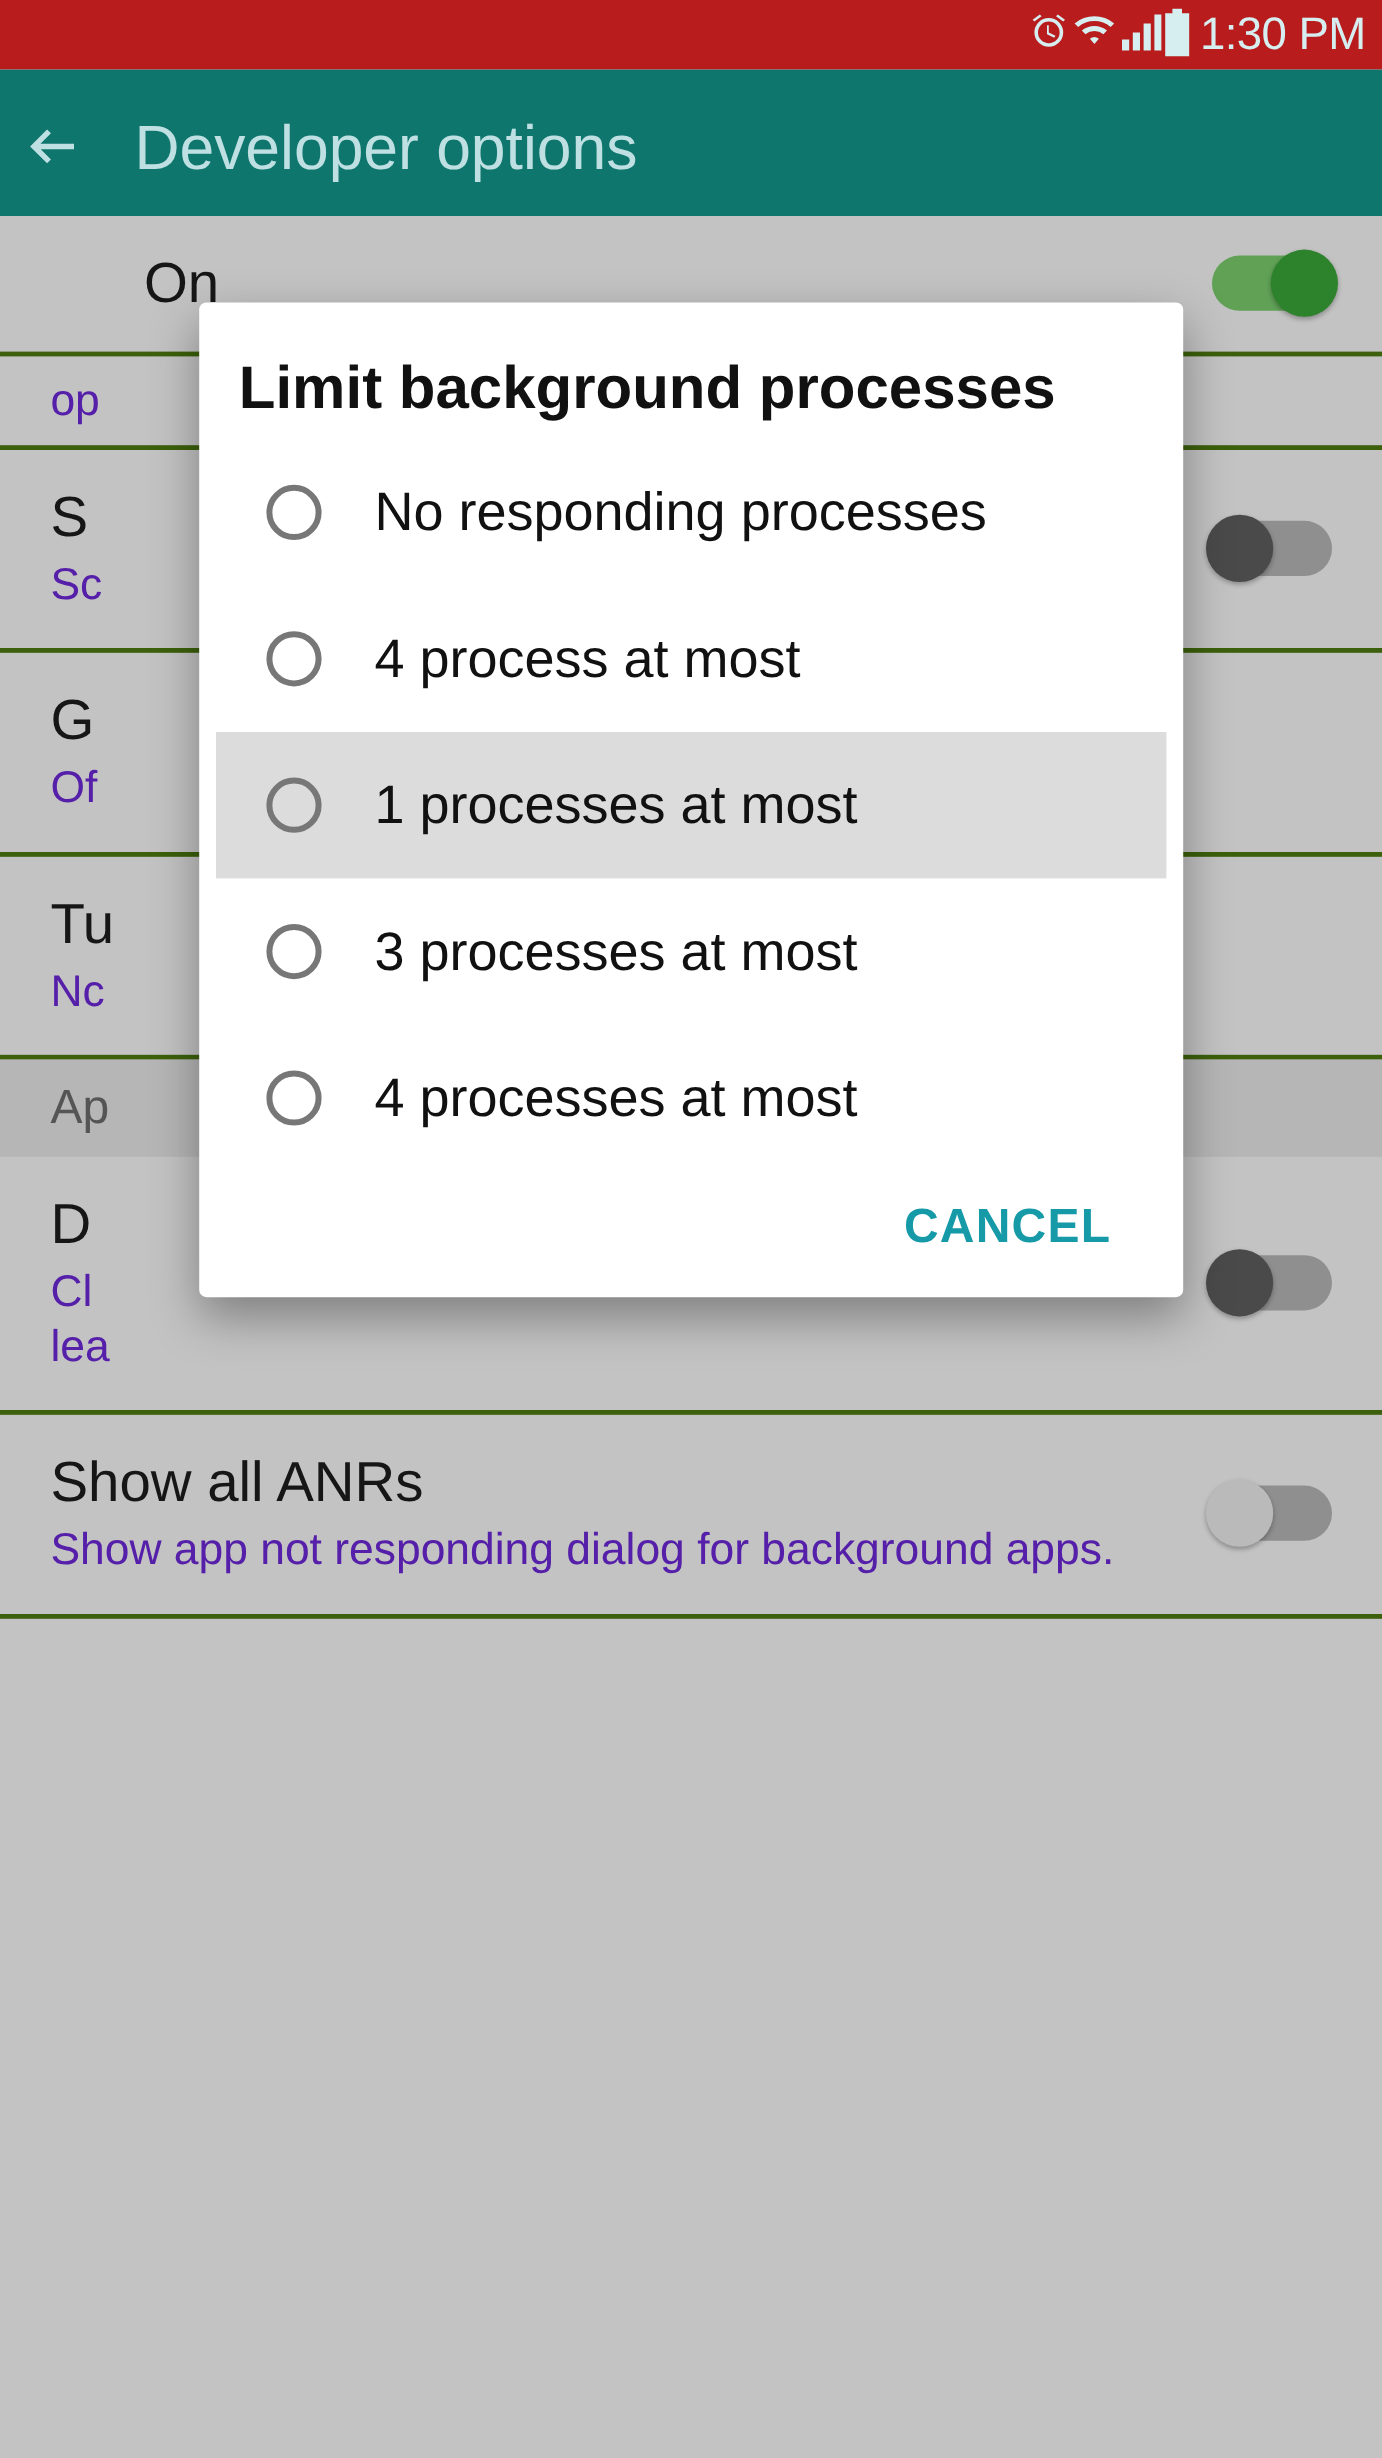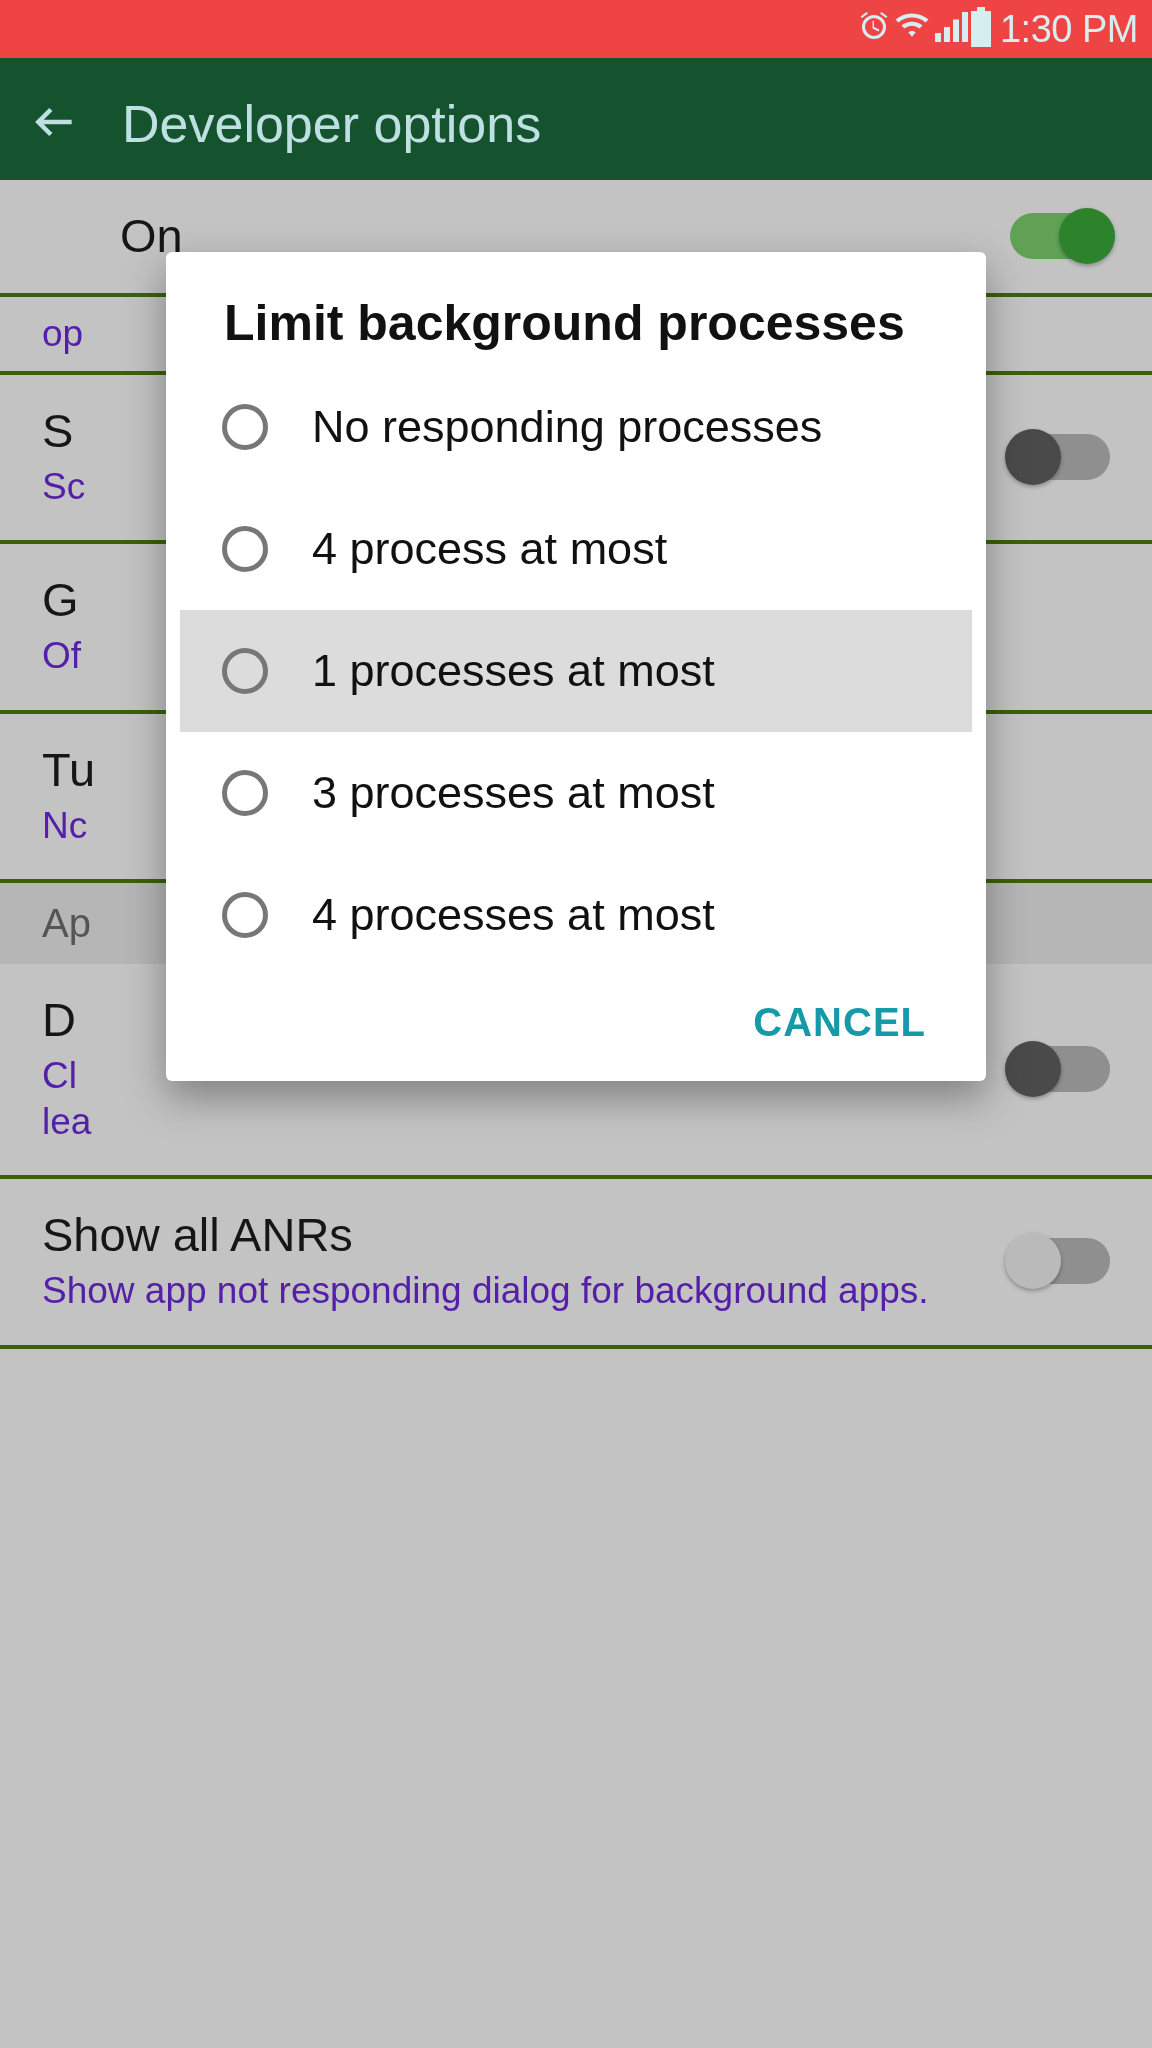--- a/index.html
+++ b/index.html
@@ -3,38 +3,38 @@
 <meta charset="utf-8">
 <style>
   * { margin: 0; padding: 0; box-sizing: border-box; -webkit-font-smoothing: antialiased; }
   html, body { width: 1152px; height: 2048px; overflow: hidden; font-family: -apple-system, "Helvetica Neue", Arial, sans-serif; }
   body { background: #fafafa; position: relative; }
 
   
   .status-bar {
     width: 100%;
     height: 58px;
-    background: #ef4444;
+    background: #b91c1c;
     display: flex;
     justify-content: flex-end;
     align-items: center;
     padding-right: 14px;
     color: #d6eef0;
   }
   .status-bar svg { fill: #d6eef0; }
   .status-time { font-size: 38px; font-weight: 400; letter-spacing: -0.5px; margin-left: 6px; }
 
   
   .action-bar {
     width: 100%;
     height: 132px;
-    background: #14532d;
-    display: flex;
-    align-items: center;
-    padding-left: 30px;
+    background: #0f766e;
+    display: flex;
+    align-items: center;
+    padding-left: 20px;
     gap: 42px;
   }
   .back-arrow { color: #bfe0e3; }
   .action-title { color: #bfe0e3; font-size: 52px; font-weight: 400; }
 
   
   .settings {
     width: 100%;
     background: #fafafa;
     position: absolute;
@@ -92,21 +92,21 @@
     background: #fff;
     border-radius: 6px;
     box-shadow: 0 16px 40px rgba(0,0,0,0.35);
     padding-top: 42px;
     padding-bottom: 12px;
   }
   .dialog-title {
     font-size: 50px;
     font-weight: 700;
     color: #111;
-    padding: 0 54px 14px 58px;
+    padding: 0 54px 14px 33px;
   }
   .option {
     display: flex;
     align-items: center;
     gap: 44px;
     height: 122px;
     padding: 0 42px;
     margin: 0 14px;
   }
   .option.highlight { background: #dcdcdc; }

